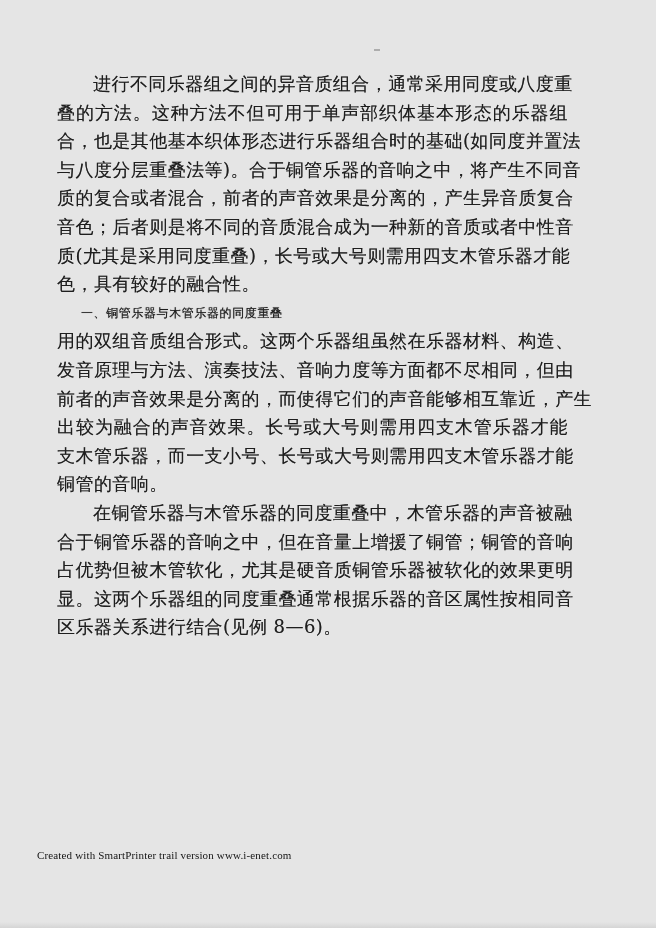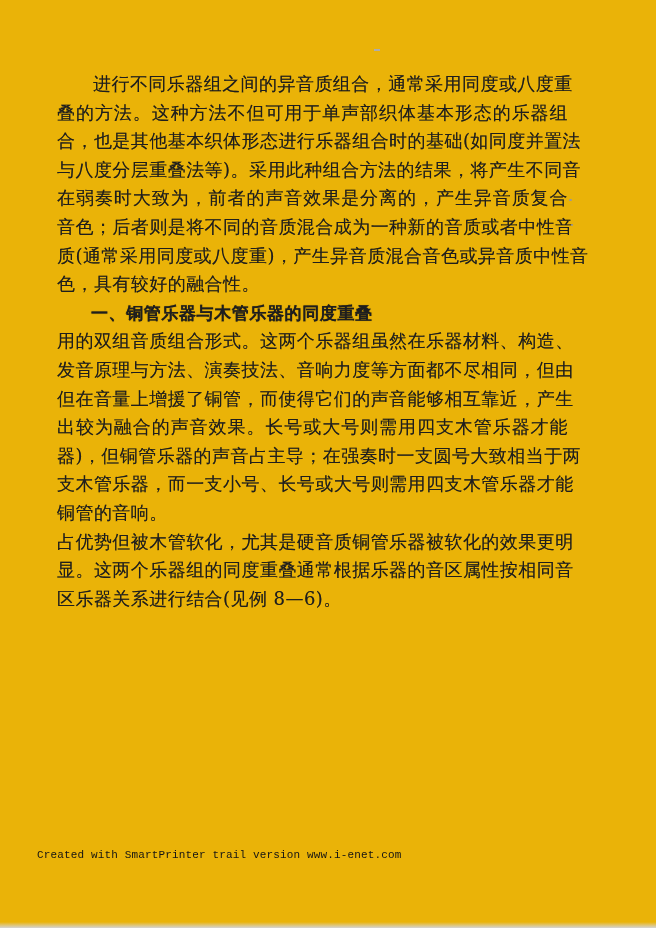--- a/index.html
+++ b/index.html
@@ -6,21 +6,21 @@
     margin: 0;
     padding: 0;
     width: 656px;
     height: 928px;
     background: #ffffff;
   }
   .paper {
     position: relative;
     width: 656px;
     height: 928px;
-    background: #eab308;
+    background: #e5e5e5;
     overflow: hidden;
     font-family: "DejaVu Serif", "Liberation Serif", serif;
   }
   .text-block {
     position: absolute;
     left: 57px;
     top: 70px;
     width: 511px;
     color: #1e1e1e;
   }
@@ -38,31 +38,31 @@
     text-indent: 2em;
   }
   .ln.last {
     text-align: center;
     text-align-last: left;
   }
   .ln.heading {
     text-align: right;
     text-align-last: left;
     text-indent: 2em;
-    font-weight: 700;
-    font-size: 17px;
+    font-weight: 400;
+    font-size: 12px;
     letter-spacing: 0.6px;
     font-family: "DejaVu Sans", "Liberation Sans", sans-serif;
     text-shadow: 0 0 0.7px rgba(15,15,15,0.7);
   }
   .footer {
     position: absolute;
     left: 37px;
     top: 849px;
-    font-family: Liberation Mono, monospace;
+    font-family: Liberation Serif, serif;
     font-size: 11px;
     letter-spacing: 0.15px;
     color: #141414;
   }
   .speck {
     position: absolute;
     background: #9a9a9a;
   }
   .speck-top    { left: 374px; top: 49px;  width: 6px; height: 2px; background:#adadad; }
   .speck-right1 { left: 570px; top: 144px; width: 3px; height: 3px; background:#8f8f8f; border-radius:1px; }
@@ -81,33 +81,34 @@
 <body>
 
 <div class="paper">
 
   <div class="speck speck-top"></div>
 
   <div class="text-block">
     <div class="ln first">进行不同乐器组之间的异音质组合，通常采用同度或八度重</div>
     <div class="ln">叠的方法。这种方法不但可用于单声部织体基本形态的乐器组</div>
     <div class="ln">合，也是其他基本织体形态进行乐器组合时的基础(如同度并置法</div>
-    <div class="ln">与八度分层重叠法等)。采用此种组合方法的结果，将产生不同音</div>
-    <div class="ln">在弱奏时大致为，前者的声音效果是分离的，产生异音质复合</div>
+    <div class="ln">与八度分层重叠法等)。合于铜管乐器的音响之中，将产生不同音</div>
+    <div class="ln">质的复合或者混合，前者的声音效果是分离的，产生异音质复合</div>
     <div class="ln">音色；后者则是将不同的音质混合成为一种新的音质或者中性音</div>
-    <div class="ln">质(通常采用同度或八度重)，产生异音质混合音色或异音质中性音</div>
+    <div class="ln">质(尤其是采用同度重叠)，长号或大号则需用四支木管乐器才能</div>
     <div class="ln last">色，具有较好的融合性。</div>
     <div class="ln heading">一、铜管乐器与木管乐器的同度重叠</div>
     <div class="ln">用的双组音质组合形式。这两个乐器组虽然在乐器材料、构造、</div>
     <div class="ln">发音原理与方法、演奏技法、音响力度等方面都不尽相同，但由</div>
-    <div class="ln">但在音量上增援了铜管，而使得它们的声音能够相互靠近，产生</div>
+    <div class="ln">前者的声音效果是分离的，而使得它们的声音能够相互靠近，产生</div>
     <div class="ln">出较为融合的声音效果。长号或大号则需用四支木管乐器才能</div>
-    <div class="ln">器)，但铜管乐器的声音占主导；在强奏时一支圆号大致相当于两</div>
     <div class="ln">支木管乐器，而一支小号、长号或大号则需用四支木管乐器才能</div>
     <div class="ln last">铜管的音响。</div>
+    <div class="ln first">在铜管乐器与木管乐器的同度重叠中，木管乐器的声音被融</div>
+    <div class="ln">合于铜管乐器的音响之中，但在音量上增援了铜管；铜管的音响</div>
     <div class="ln">占优势但被木管软化，尤其是硬音质铜管乐器被软化的效果更明</div>
     <div class="ln">显。这两个乐器组的同度重叠通常根据乐器的音区属性按相同音</div>
     <div class="ln last">区乐器关系进行结合(见例 8—6)。</div>
   </div>
 
   <div class="speck speck-right1"></div>
   <div class="speck speck-right2"></div>
   <div class="speck speck-right3"></div>
 
   <div class="footer">Created with SmartPrinter trail version www.i-enet.com</div>

